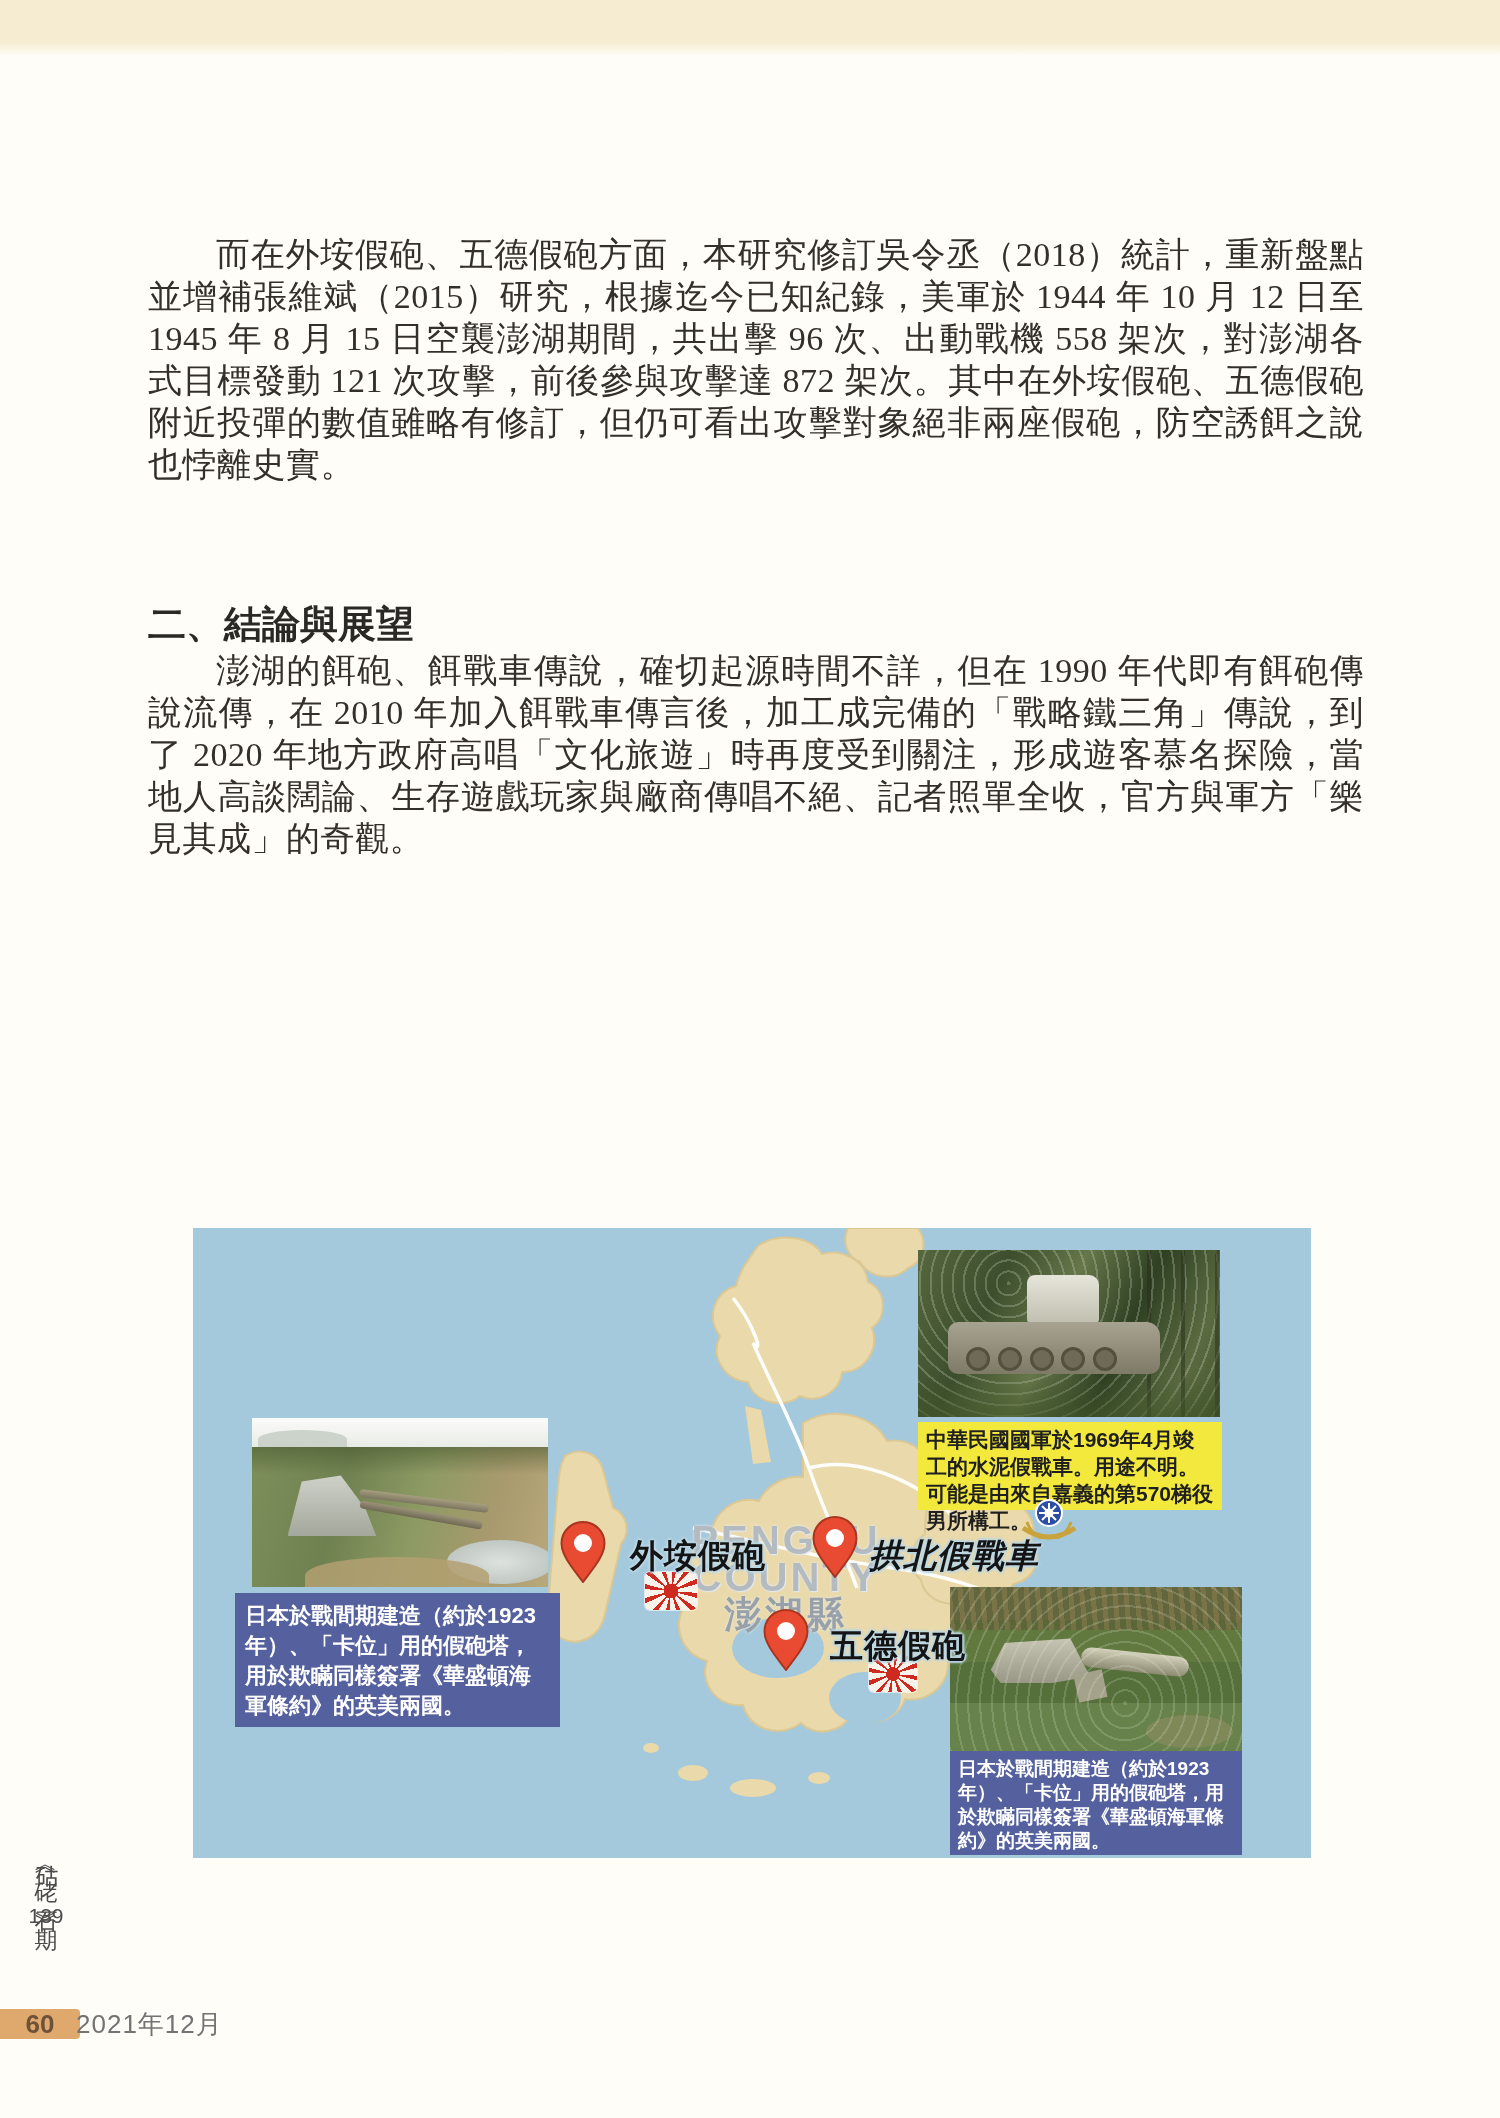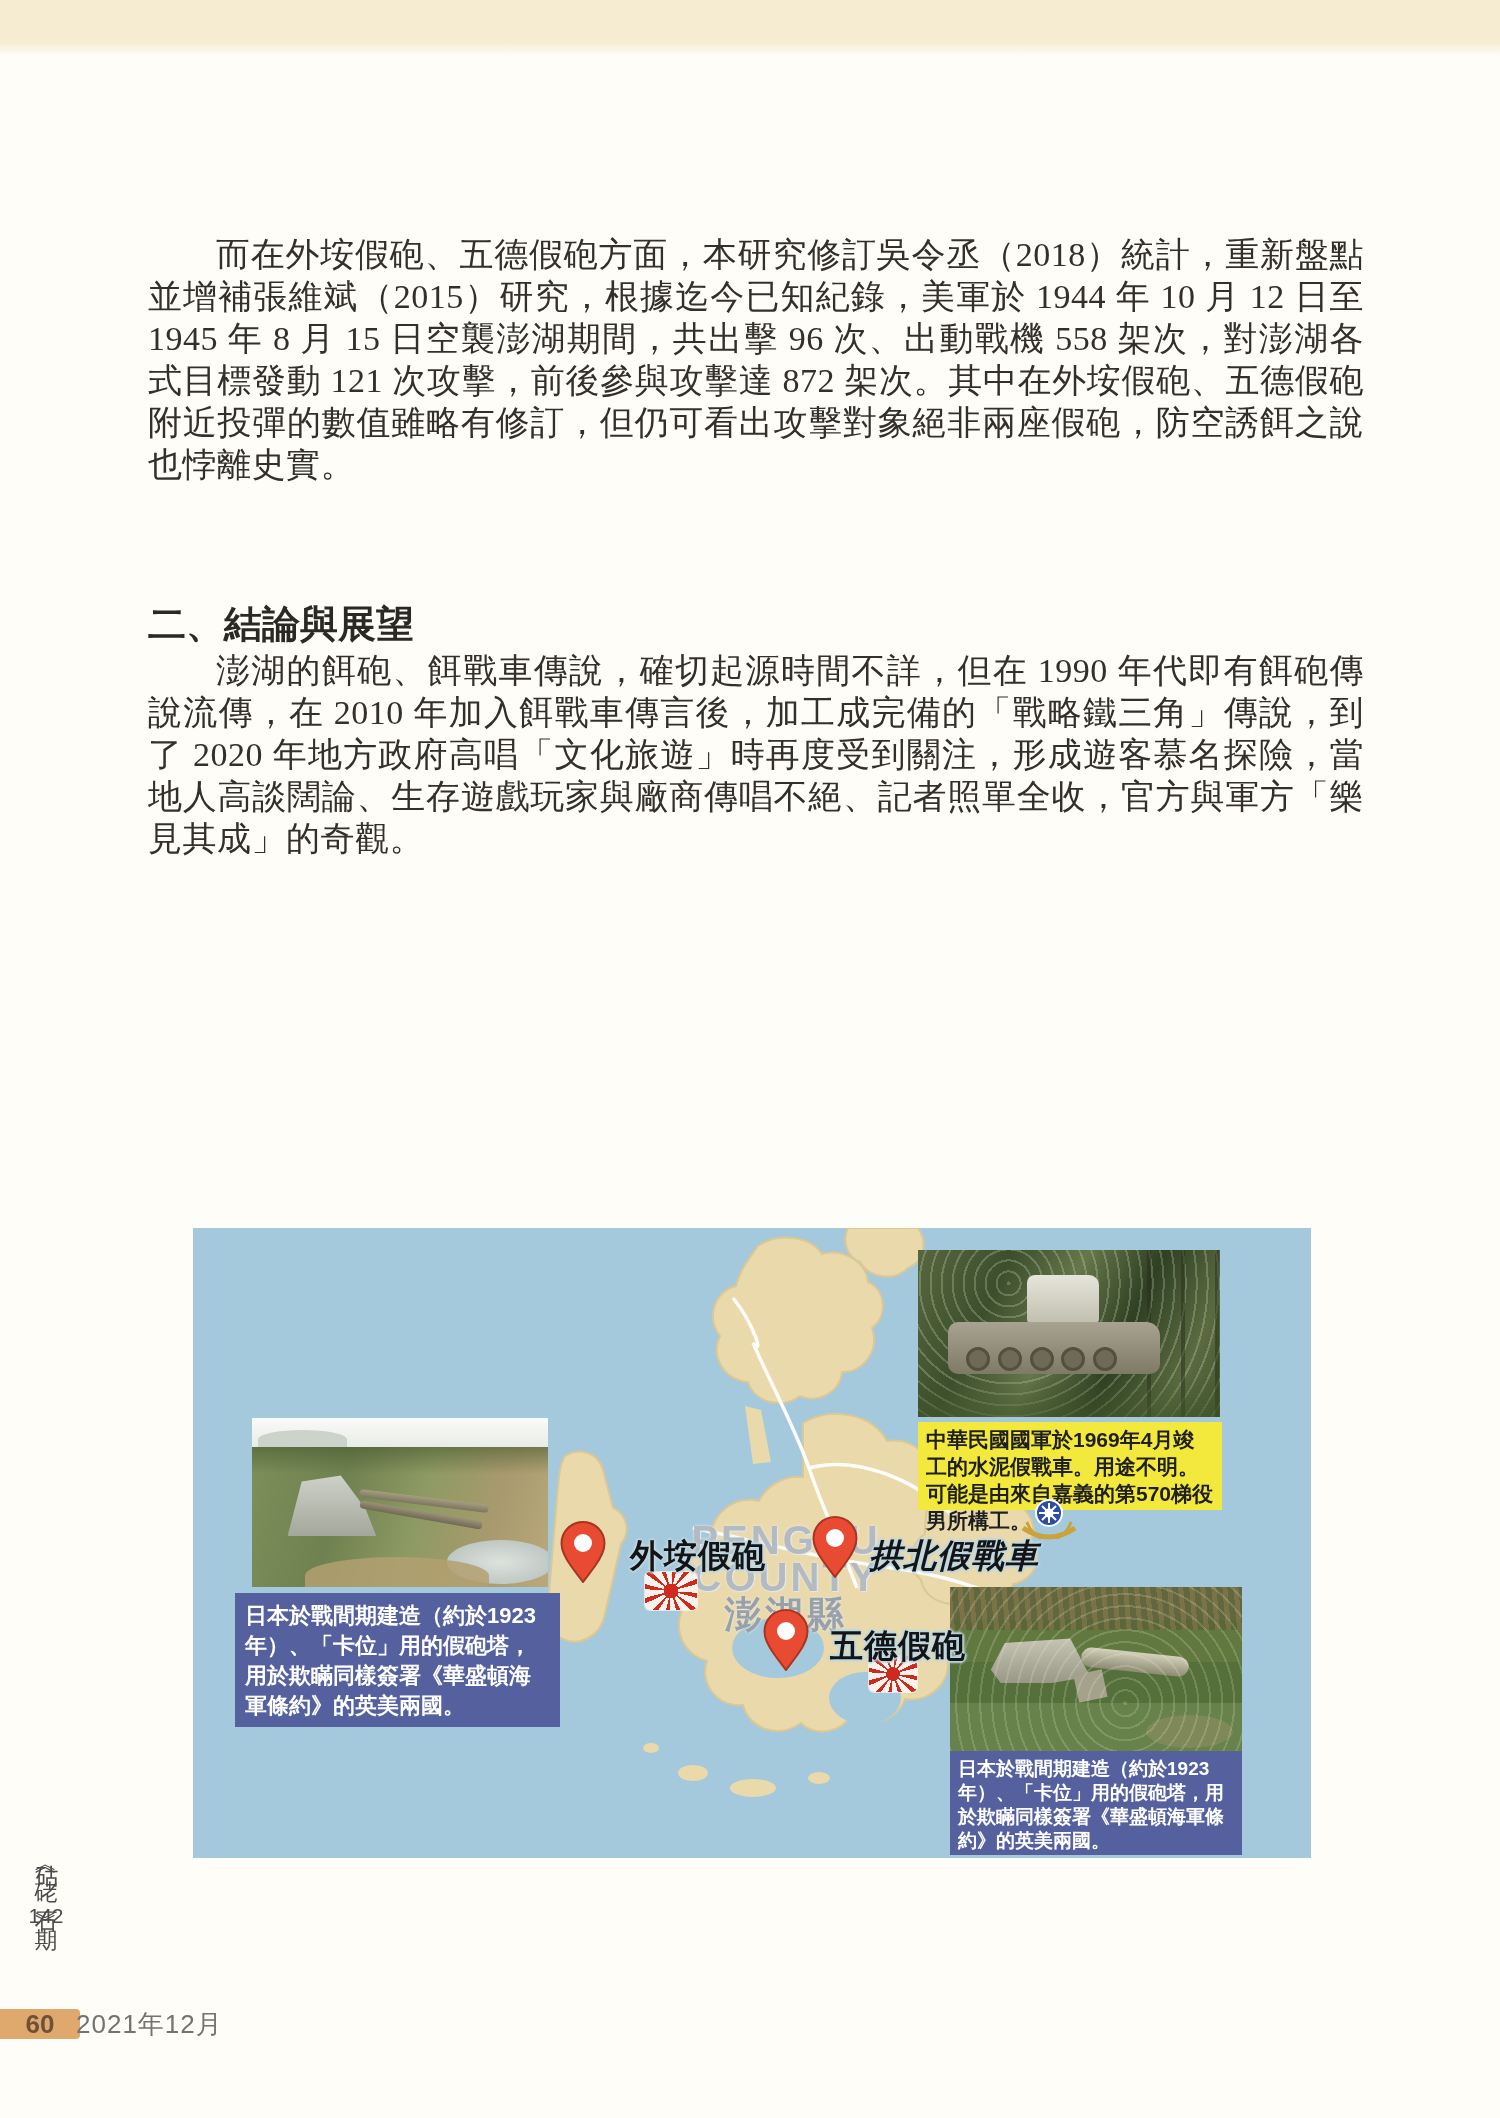--- a/index.html
+++ b/index.html
@@ -260,21 +260,21 @@
         <line x1="25" y1="12" x2="39" y2="26"></line>
           <line x1="39" y1="12" x2="25" y2="26"></line>
       </g>
       <circle cx="32" cy="19" r="4.5" fill="#fff"></circle>
     </svg>
   </div>
 
 
   <div class="vtitle">
     <span class="wm">《硓𥑮石》</span>
-    <span class="issue sans">142</span>
+    <span class="issue sans">139</span>
     <span class="suffix">期</span>
   </div>
 
   <div class="pagenum-box">
     <span>60</span>
   </div>
   <div class="date">2021年12月</div>
 
 </div>
 

